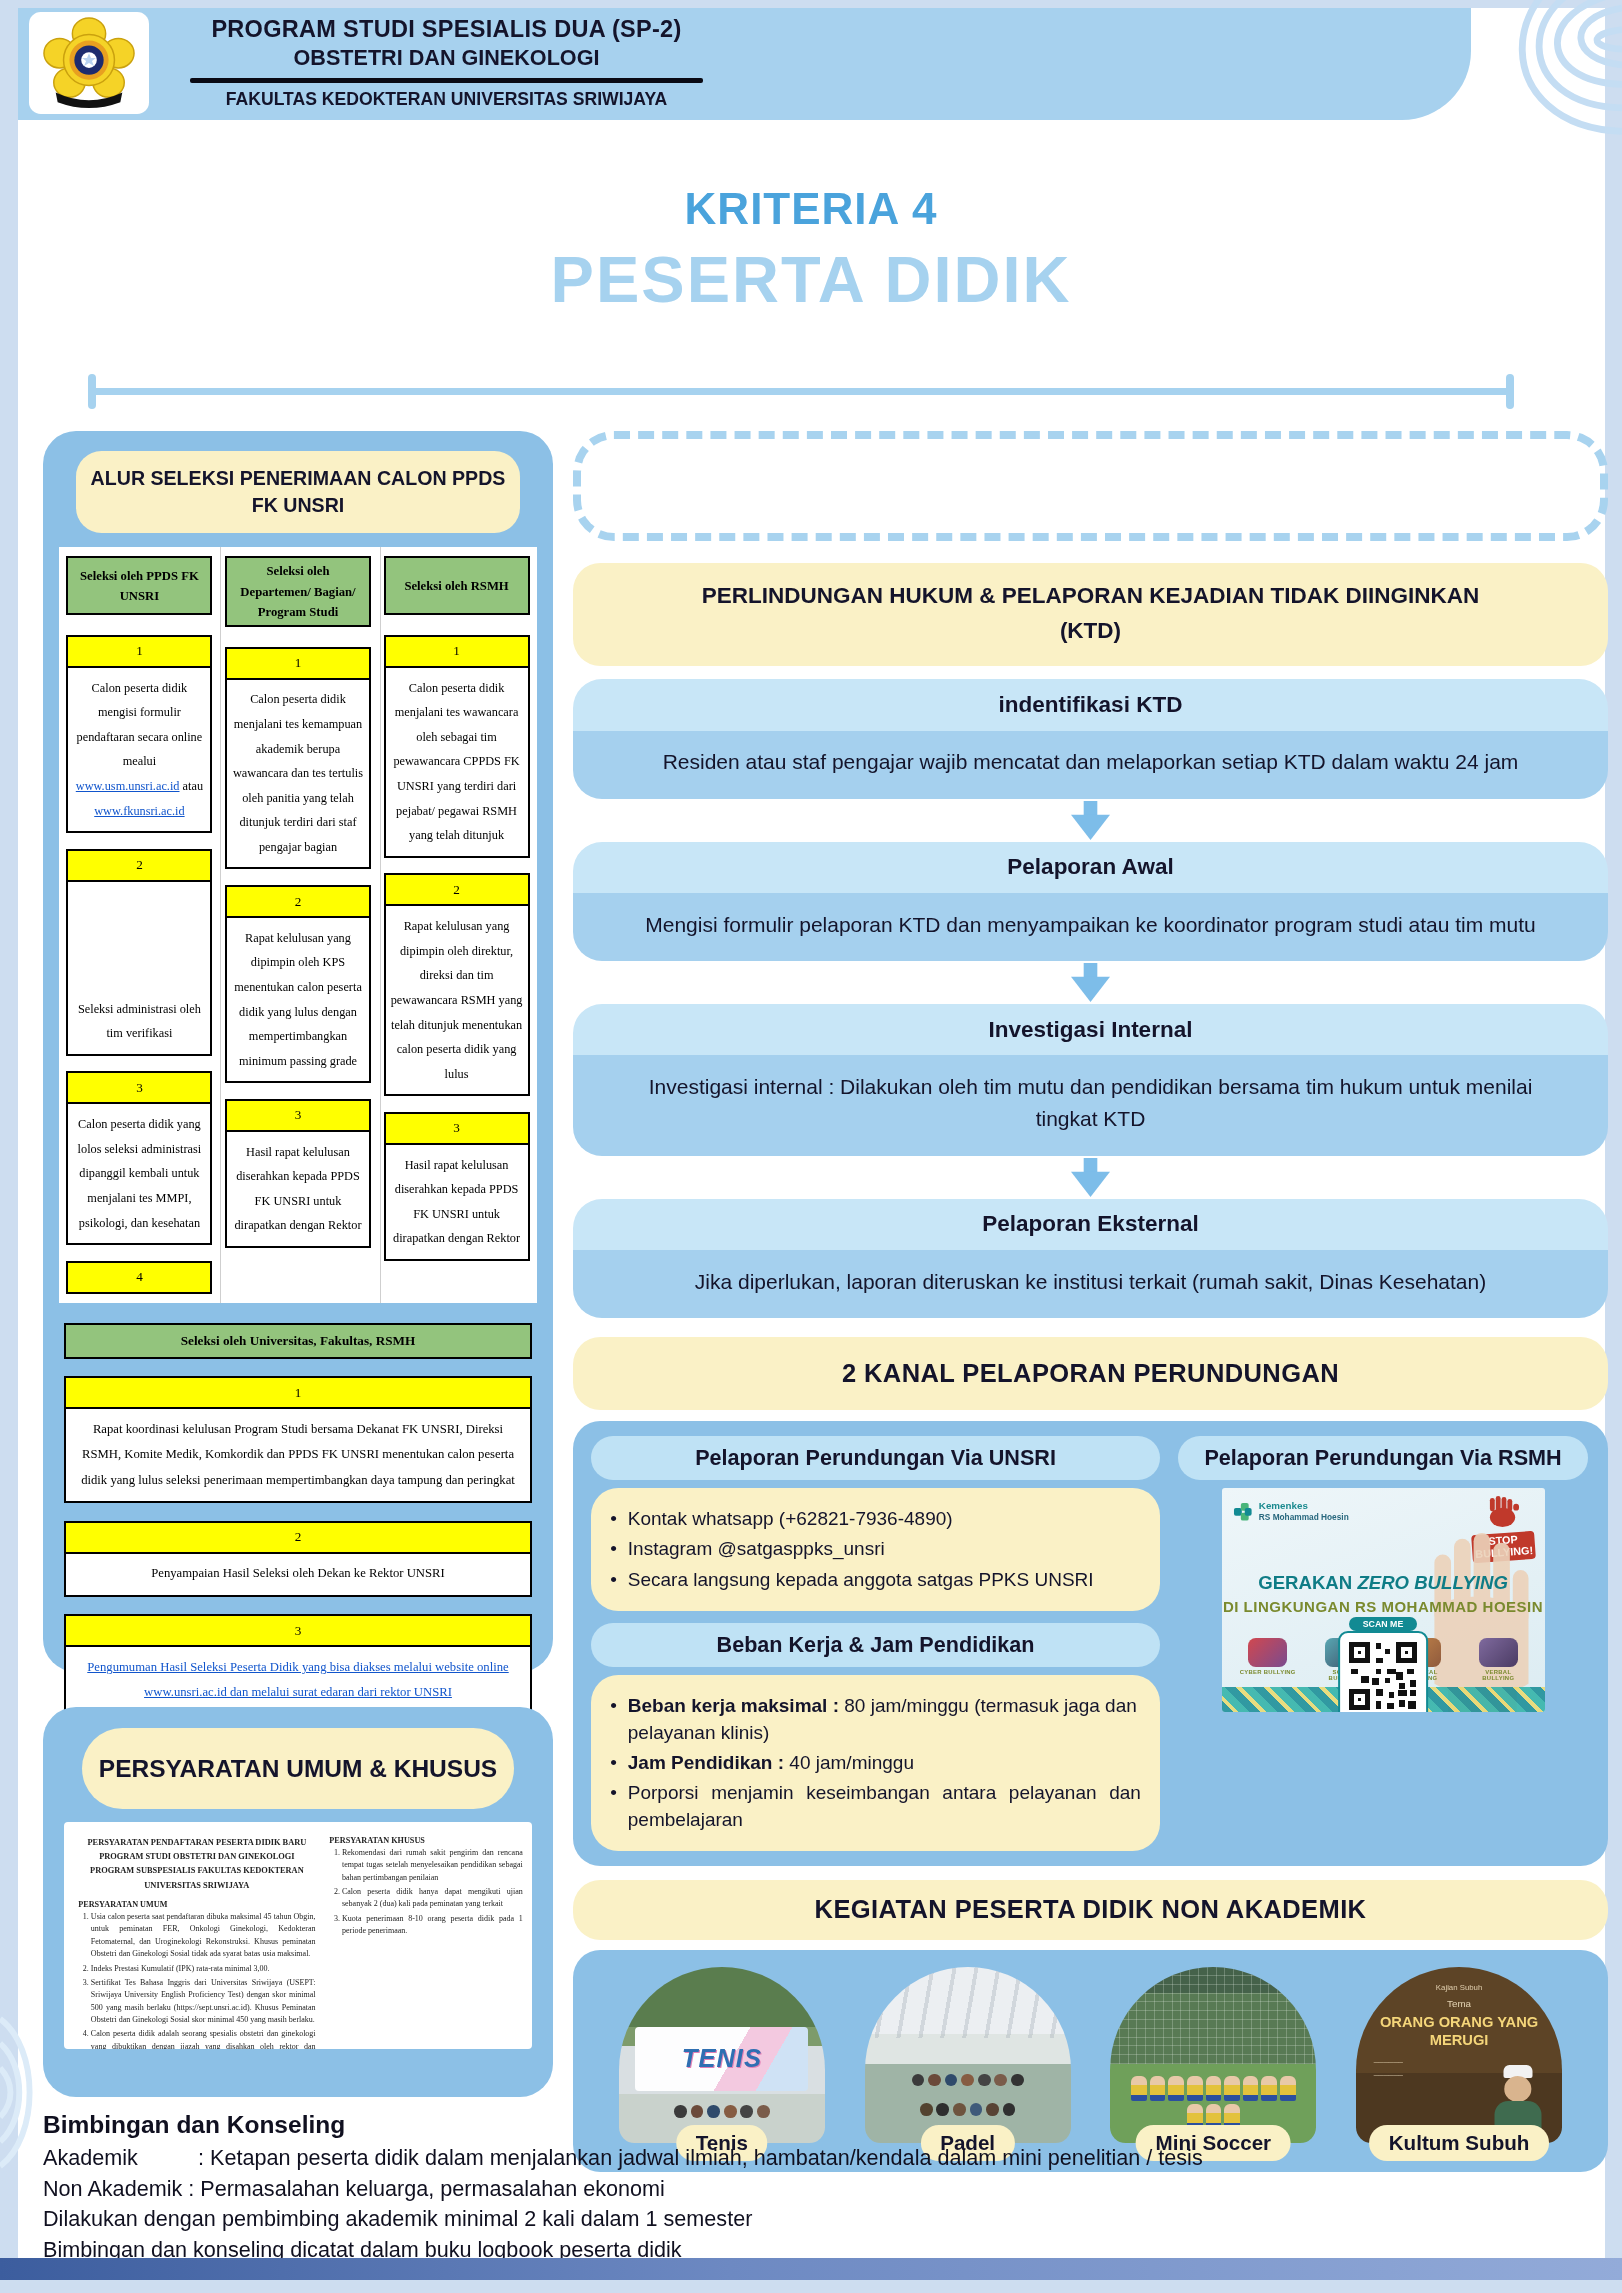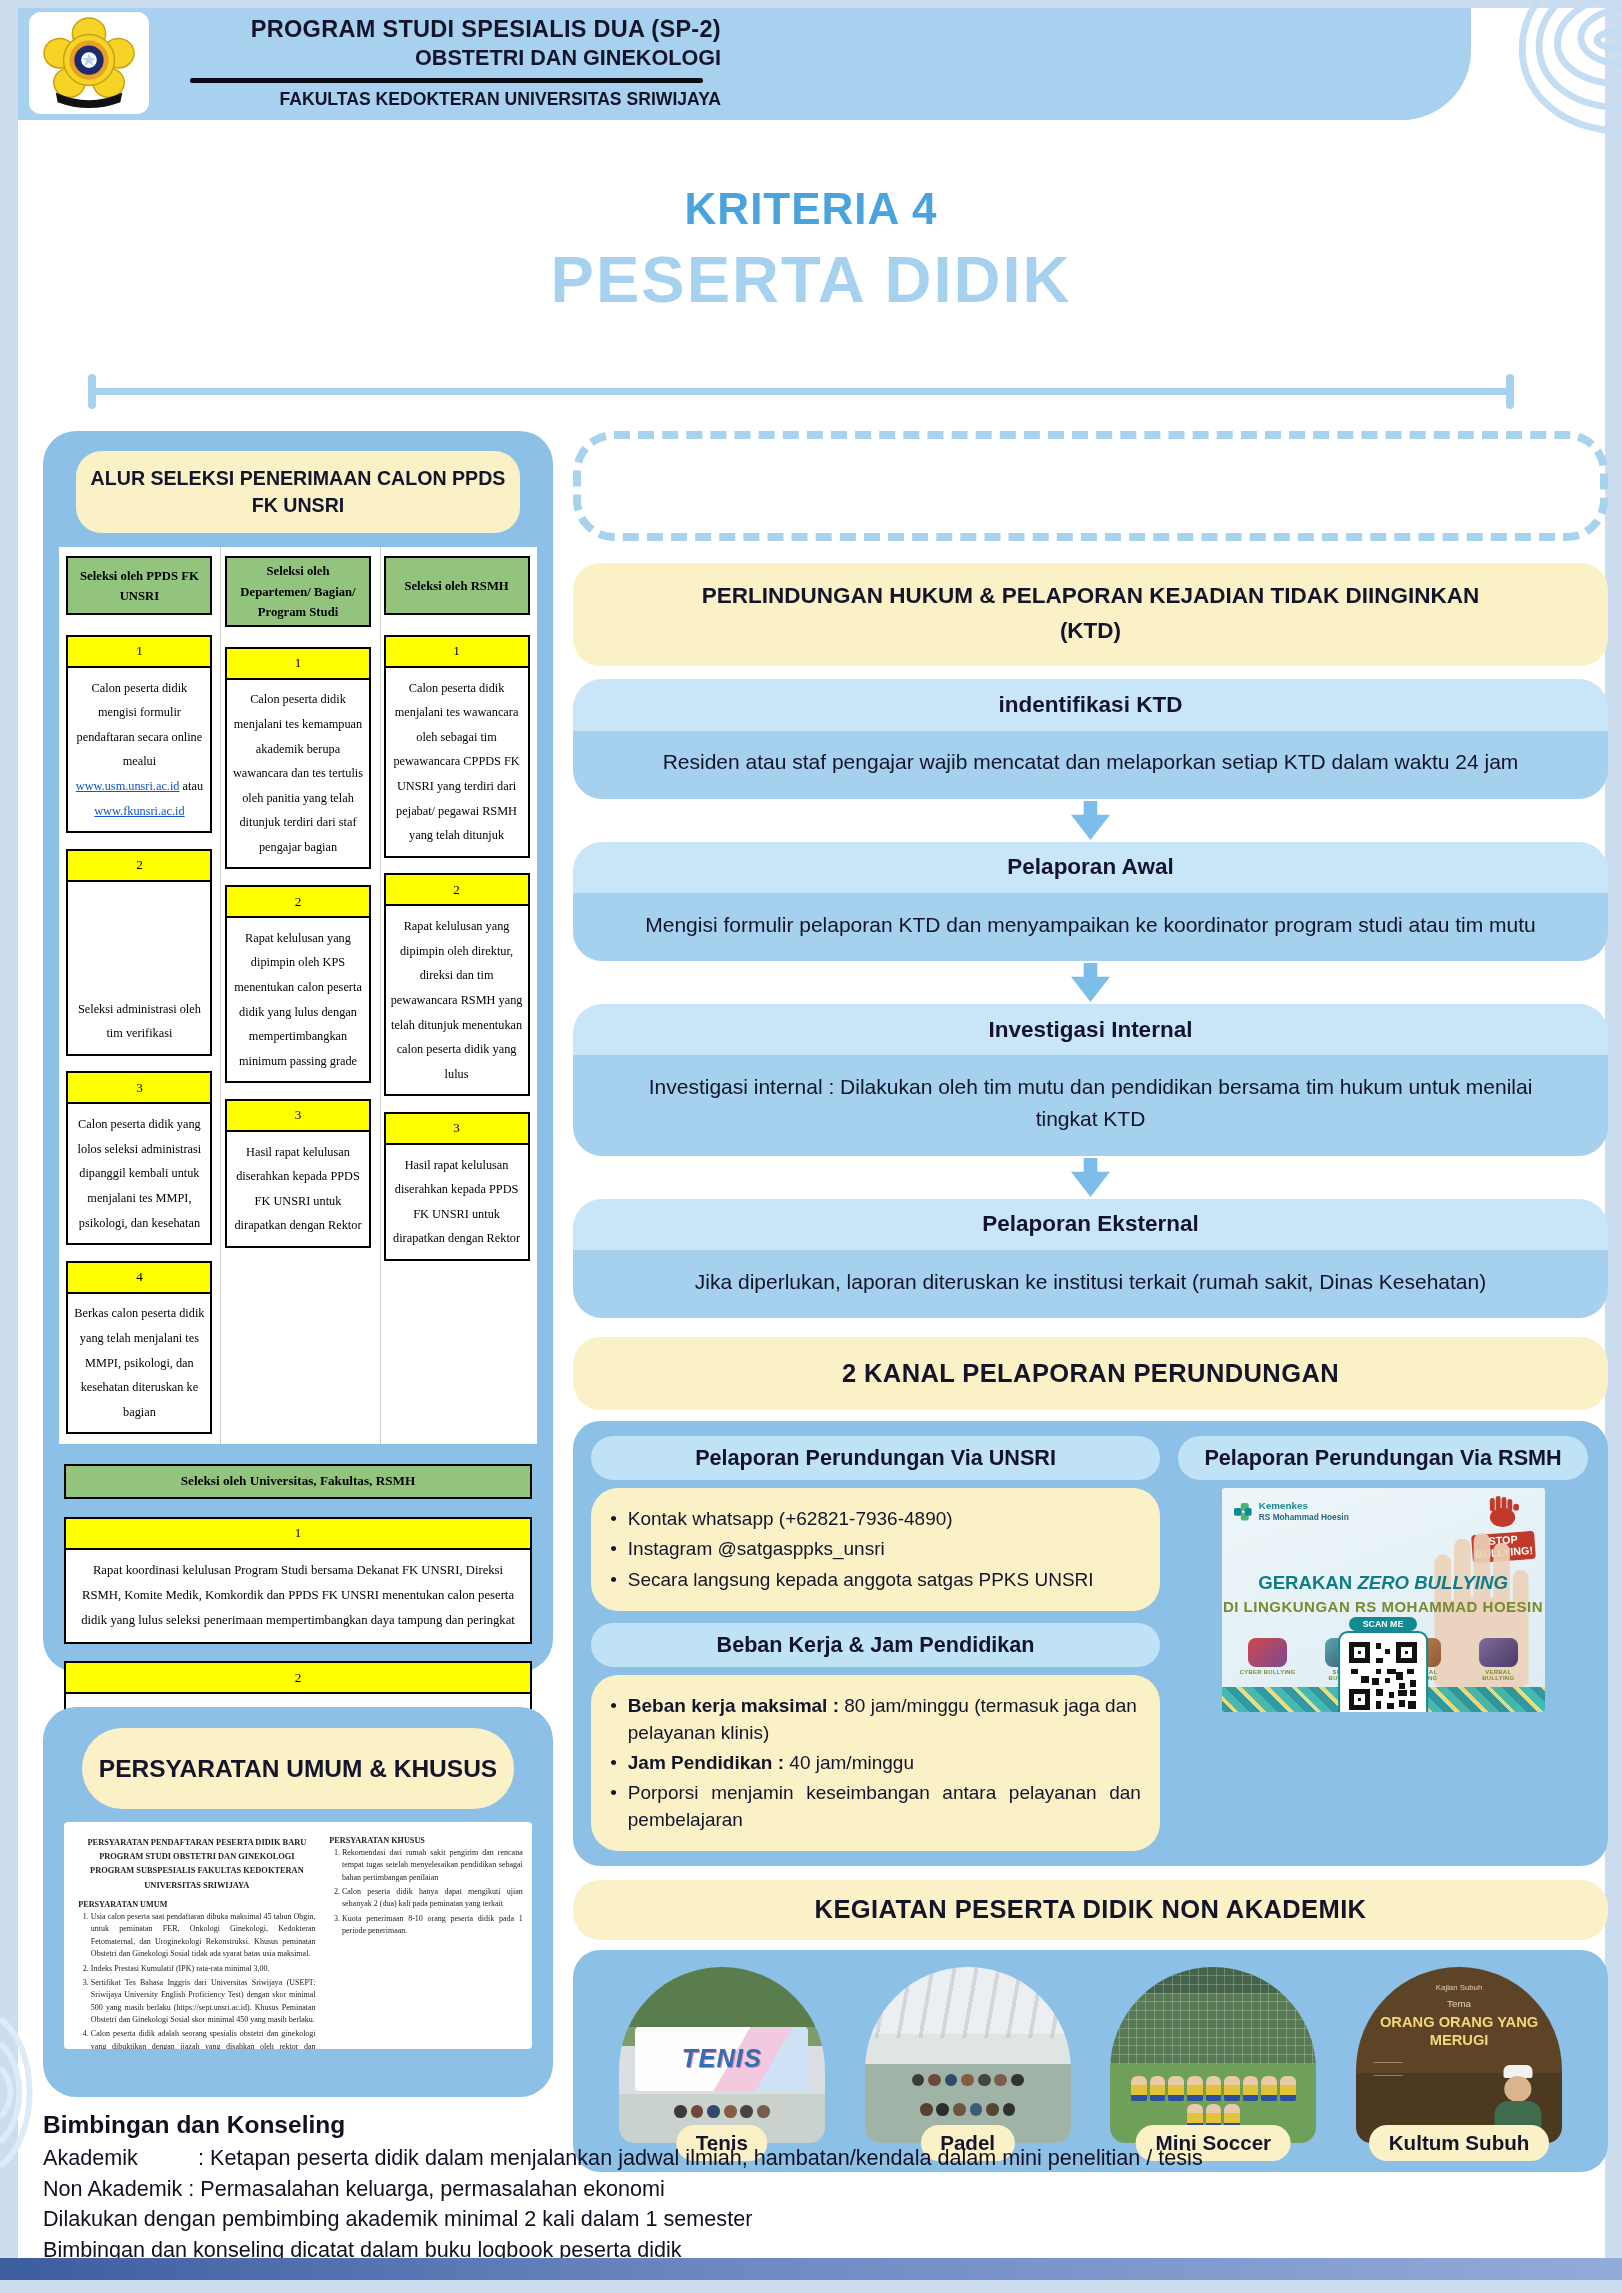--- a/index.html
+++ b/index.html
@@ -4,21 +4,21 @@
 <style>
   * { margin:0; padding:0; box-sizing:border-box; }
   body { background:#cdddf0; font-family:"Liberation Sans", sans-serif; }
   .poster { position:relative; width:1622px; height:2294px; background:#cdddf0; overflow:hidden; margin:0 auto; }
   .page { position:absolute; left:17.6px; top:7.8px; width:1587px; height:2272px; background:#ffffff; }
 
   
   .header-band { position:absolute; left:17.6px; top:7.8px; width:1453px; height:112px; background:#a7d1ee; border-radius:0 0 69px 0; }
   .corner-navy { position:absolute; left:17.6px; top:7.8px; width:25.5px; height:25.5px; background:#1d2b57; border-radius:0 0 17.6px 0; }
   .logo-card { position:absolute; left:29px; top:11.8px; width:120px; height:102px; background:#ffffff; border-radius:11.8px; display:flex; align-items:center; justify-content:center; }
-  .brand { position:absolute; left:172px; top:15.7px; width:549px; text-align:right; color:#14142b; }
+  .brand { position:absolute; left:172px; top:15.7px; width:549px; text-align:center; color:#14142b; }
   .brand .l1 { font-size:23.5px; font-weight:800; letter-spacing:0.3px; }
   .brand .l2 { font-size:21.6px; font-weight:800; margin-top:2px; }
   .brand .rule { height:5.9px; background:#0a0a14; margin:6.9px 17.6px 5.9px 17.6px; border-radius:2px; }
   .brand .l3 { font-size:17.6px; font-weight:800; }
   .fp { position:absolute; pointer-events:none; }
   .fp-tr { right:0; top:0; }
   .fp-bl { left:0; bottom:118px; }
 
   
   .title-wrap { position:absolute; left:0; top:184px; width:1622px; text-align:center; }
@@ -204,21 +204,20 @@
           <span>Calon peserta didik mengisi formulir pendaftaran secara online mealui </span><span class="doclink">www.usm.unsri.ac.id</span><span> atau </span><span class="doclink">www.fkunsri.ac.id</span>
         </div>
         <div class="stepgap"></div>
         <div class="numbar">2</div>
         <div class="tcell" style="min-height:174px; display:flex; align-items:flex-end; justify-content:center;">Seleksi administrasi oleh tim verifikasi</div>
         <div class="stepgap"></div>
         <div class="numbar">3</div>
         <div class="tcell">Calon peserta didik yang lolos seleksi administrasi dipanggil kembali untuk menjalani tes MMPI, psikologi, dan kesehatan</div>
         <div class="stepgap"></div>
         <div class="numbar">4</div>
-        <div class="tcell">Berkas calon peserta didik yang telah menjalani tes MMPI, psikologi, dan kesehatan diteruskan ke bagian</div>
       </div>
 
       <div class="col-stack">
         <div class="gcell">Seleksi oleh Departemen/ Bagian/ Program Studi</div>
         <div class="spacer18"></div>
         <div class="numbar">1</div>
         <div class="tcell">Calon peserta didik menjalani tes kemampuan akademik berupa wawancara dan tes tertulis oleh panitia yang telah ditunjuk terdiri dari staf pengajar bagian</div>
         <div class="stepgap"></div>
         <div class="numbar">2</div>
         <div class="tcell">Rapat kelulusan yang dipimpin oleh KPS menentukan calon peserta didik yang lulus dengan mempertimbangkan minimum passing grade</div>

